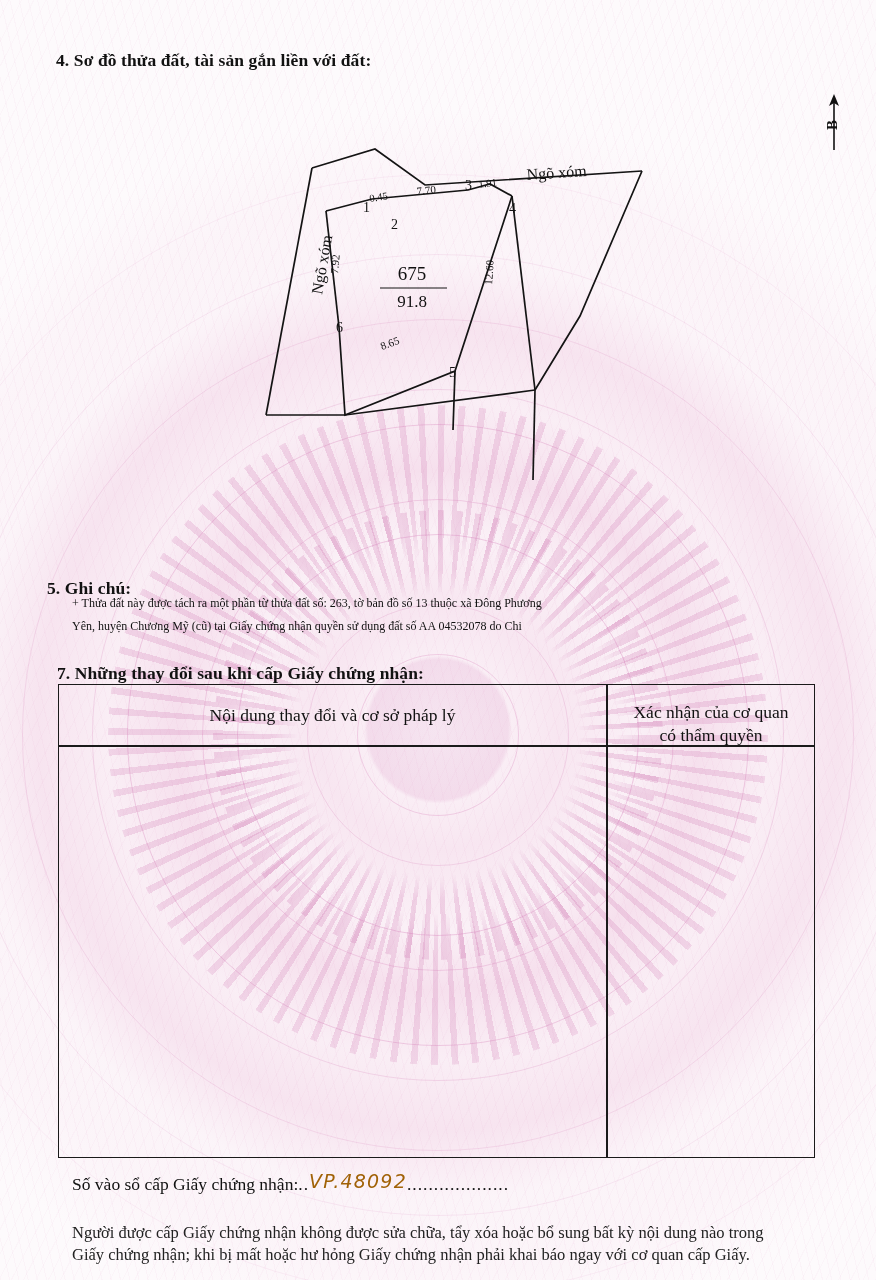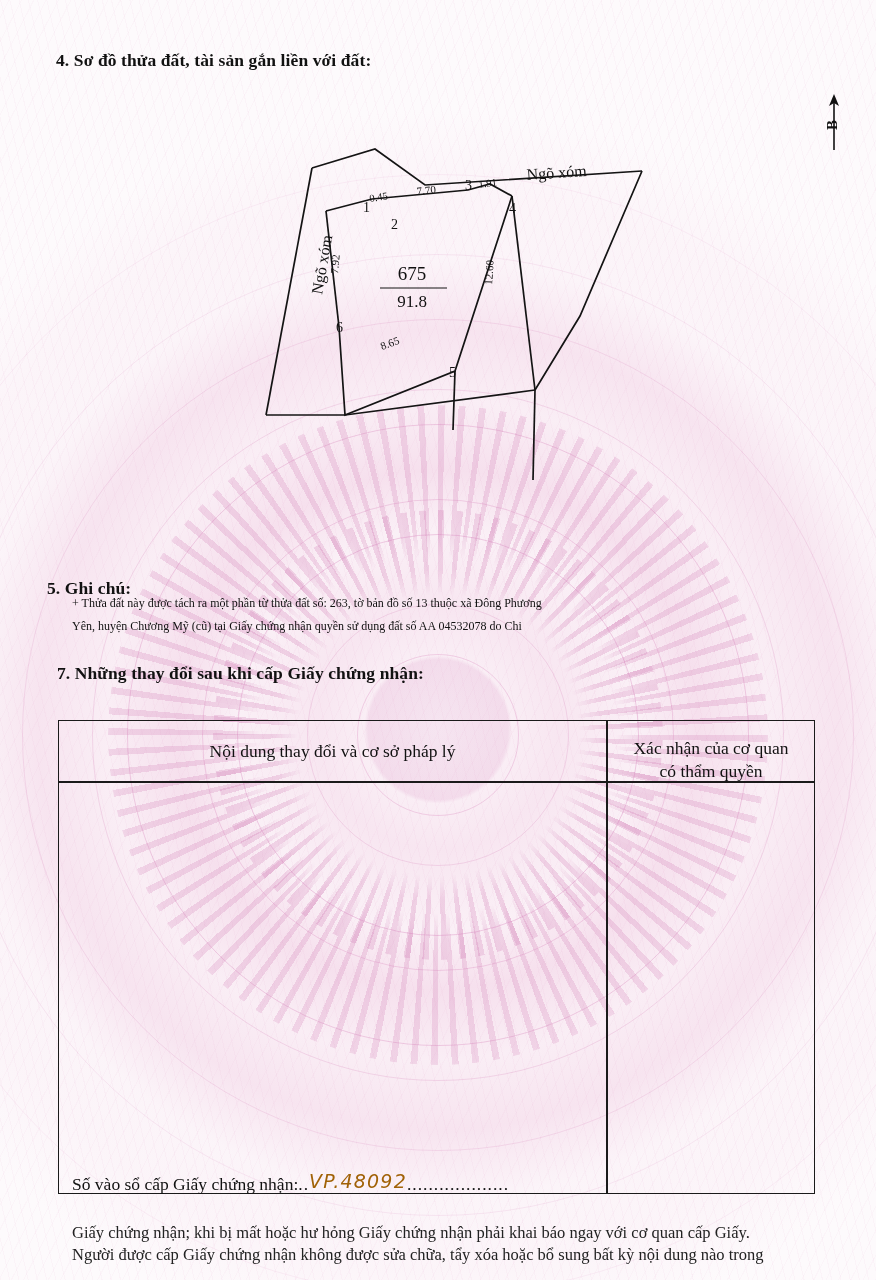--- a/index.html
+++ b/index.html
@@ -113,21 +113,21 @@
     font-size: 12px;
     line-height: 23px;
     text-align: justify;
   }
   .note .l1 { text-indent: 0; }
 
   
   .tbl {
     position: absolute;
     left: 58px;
-    top: 720px;
+    top: 684px;
     width: 757px;
     height: 474px;
     border: 1.6px solid #1a1a1a;
     box-sizing: border-box;
     font-family: Liberation Serif, serif;
   }
   .tbl .vline {
     position: absolute;
     left: 547px;
     top: 0;
@@ -323,18 +323,18 @@
       <span>Xác nhận của cơ quan</span>
       <span>có thẩm quyền</span>
     </div>
   </div>
 
   <div class="so-vao-so">
     <span>Số vào sổ cấp Giấy chứng nhận:</span><span class="dots-pre">..</span><span class="handwrite">VP.48092</span><span class="dots-pre">...................</span>
   </div>
 
   <div class="footer-note">
+    <span class="fn2">Người được cấp Giấy chứng nhận không được sửa chữa, tẩy xóa hoặc bổ sung bất kỳ nội dung nào trong</span>
     <span class="fn2">Giấy chứng nhận; khi bị mất hoặc hư hỏng Giấy chứng nhận phải khai báo ngay với cơ quan cấp Giấy.</span>
-    <span class="fn2">Người được cấp Giấy chứng nhận không được sửa chữa, tẩy xóa hoặc bổ sung bất kỳ nội dung nào trong</span>
   </div>
 
 
 </div>
 
 </body></html>

